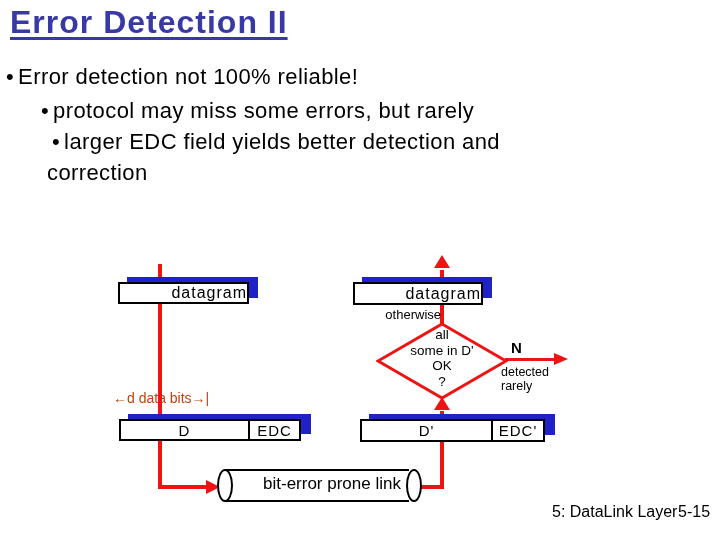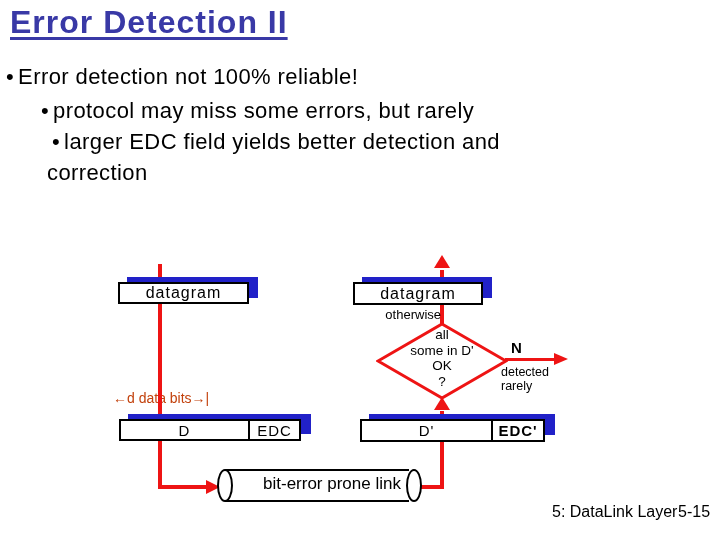--- a/index.html
+++ b/index.html
@@ -43,21 +43,21 @@
   
   .arr{position:absolute;width:0;height:0;z-index:2;}
   .arr.right{border-left:14px solid var(--red);border-top:7px solid transparent;border-bottom:7px solid transparent;}
   .arr.up{border-bottom:13px solid var(--red);border-left:8px solid transparent;border-right:8px solid transparent;}
 
   
   .shadow{position:absolute;background:var(--blue);z-index:3;}
   .box{
     position:absolute;background:#fff;border:2px solid #000;
     z-index:3;box-sizing:border-box;
-    display:flex;align-items:center;justify-content:center;
+    display:flex;align-items:center;justify-content:flex-end;
     font-size:16px;letter-spacing:1px;color:#000;
   }
   .split{justify-content:stretch;padding:0;}
   .split .cell{
     height:100%;display:flex;align-items:center;justify-content:center;
     box-sizing:border-box;font-size:15px;letter-spacing:1px;
   }
   .split .cell.second{border-left:2px solid #000;}
 
   
@@ -177,21 +177,21 @@
   <div class="note detected">
     <div>detected</div>
     <div>rarely</div>
   </div>
 
   <div class="shadow" style="left:369px;top:414px;width:186px;height:21px;"></div>
   <div class="box split" style="left:360px;top:419px;width:185px;height:23px;">
     <div class="cell" style="width:129px;">
       <span>D'</span>
     </div>
-    <div class="cell second" style="flex:1;font-weight:bold;">
+    <div class="cell second" style="flex:1;">
       <span>EDC'</span>
     </div>
   </div>
 
   <div class="footer section">5: DataLink Layer</div>
   <div class="footer page">5-15</div>
 
 </div>
 
 </body></html>

